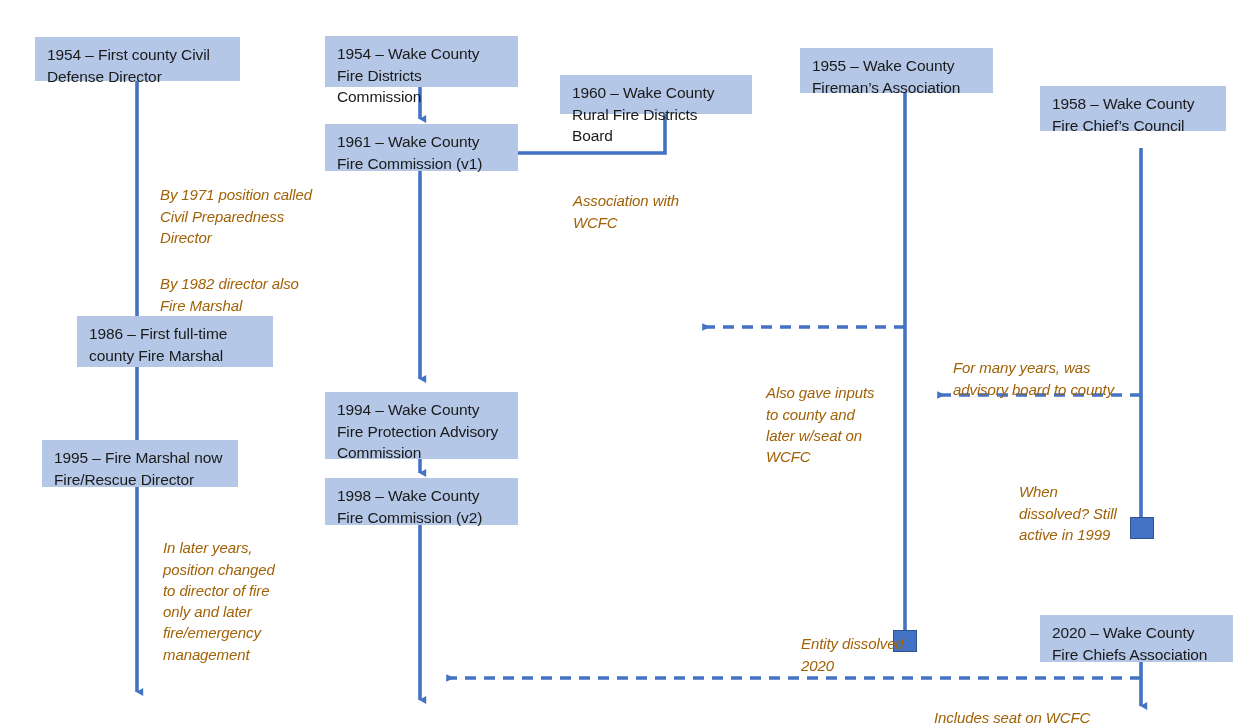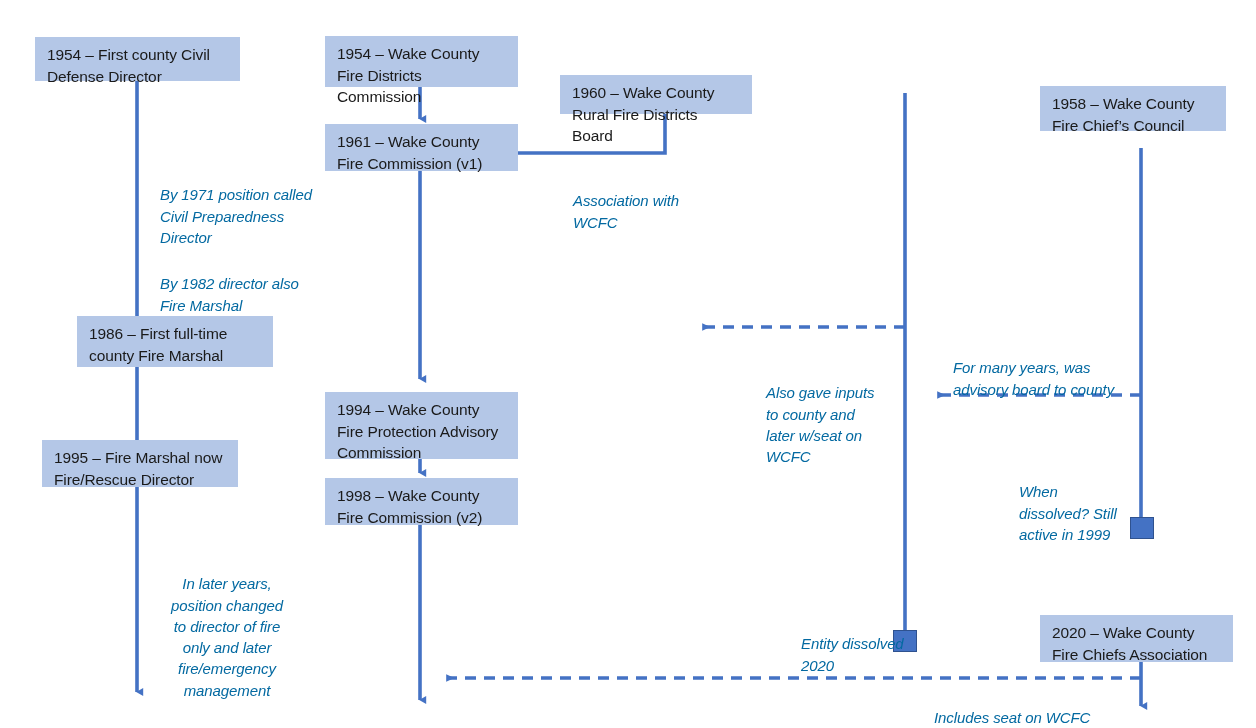--- a/index.html
+++ b/index.html
@@ -28,21 +28,21 @@
     background: #B4C7E7;
     color: #1a1a1a;
     font-size: 15.5px;
     line-height: 1.40;
     padding: 7px 11px 7px 12px;
     box-sizing: border-box;
     letter-spacing: -0.1px;
   }
   .note {
     position: absolute;
-    color: #0369a1;
+    color: #a16207;
     font-size: 15px;
     line-height: 1.42;
     font-style: italic;
     letter-spacing: -0.1px;
     white-space: pre-line;
   }
   .endcap {
     position: absolute;
     background: #4472C4;
     border: 1.4px solid #2F528F;
@@ -110,20 +110,23 @@
   </div>
 
   <div class="node" style="left:325px; top:392px; width:193px; height:67px;">
     <span>1994 – Wake County Fire Protection Advisory Commission</span>
   </div>
 
   <div class="node" style="left:325px; top:478px; width:193px; height:47px;">
     <span>1998 – Wake County Fire Commission (v2)</span>
   </div>
 
+  <div class="node" style="left:800px; top:48px; width:193px; height:45px;">
+    <span>1955 – Wake County Fireman’s Association</span>
+  </div>
 
   <div class="node" style="left:1040px; top:86px; width:186px; height:45px;">
     <span>1958 – Wake County Fire Chief’s Council</span>
   </div>
 
   <div class="node" style="left:1040px; top:615px; width:193px; height:47px;">
     <span>2020 – Wake County Fire Chiefs Association</span>
   </div>
 
   <div class="endcap" style="left:893px; top:630px; width:24px; height:22px;"></div>
@@ -131,21 +134,21 @@
   <div class="endcap" style="left:1130px; top:517px; width:24px; height:22px;"></div>
 
   <div class="note" style="left:160px; top:163px; width:160px;">
     <span>By 1971 position called Civil Preparedness Director</span>
   </div>
 
   <div class="note" style="left:160px; top:252px; width:160px;">
     <span>By 1982 director also Fire Marshal</span>
   </div>
 
-  <div class="note" style="left:163px; top:552px; width:128px;text-align:center;">
+  <div class="note" style="left:163px; top:516px; width:128px;">
     <span>In later years, position changed to director of fire only and later fire/emergency management</span>
   </div>
 
   <div class="note" style="left:573px; top:169px; width:130px;">
     <span>Association with WCFC</span>
   </div>
 
   <div class="note" style="left:953px; top:336px; width:175px;">
     <span>For many years, was advisory board to county</span>
   </div>

